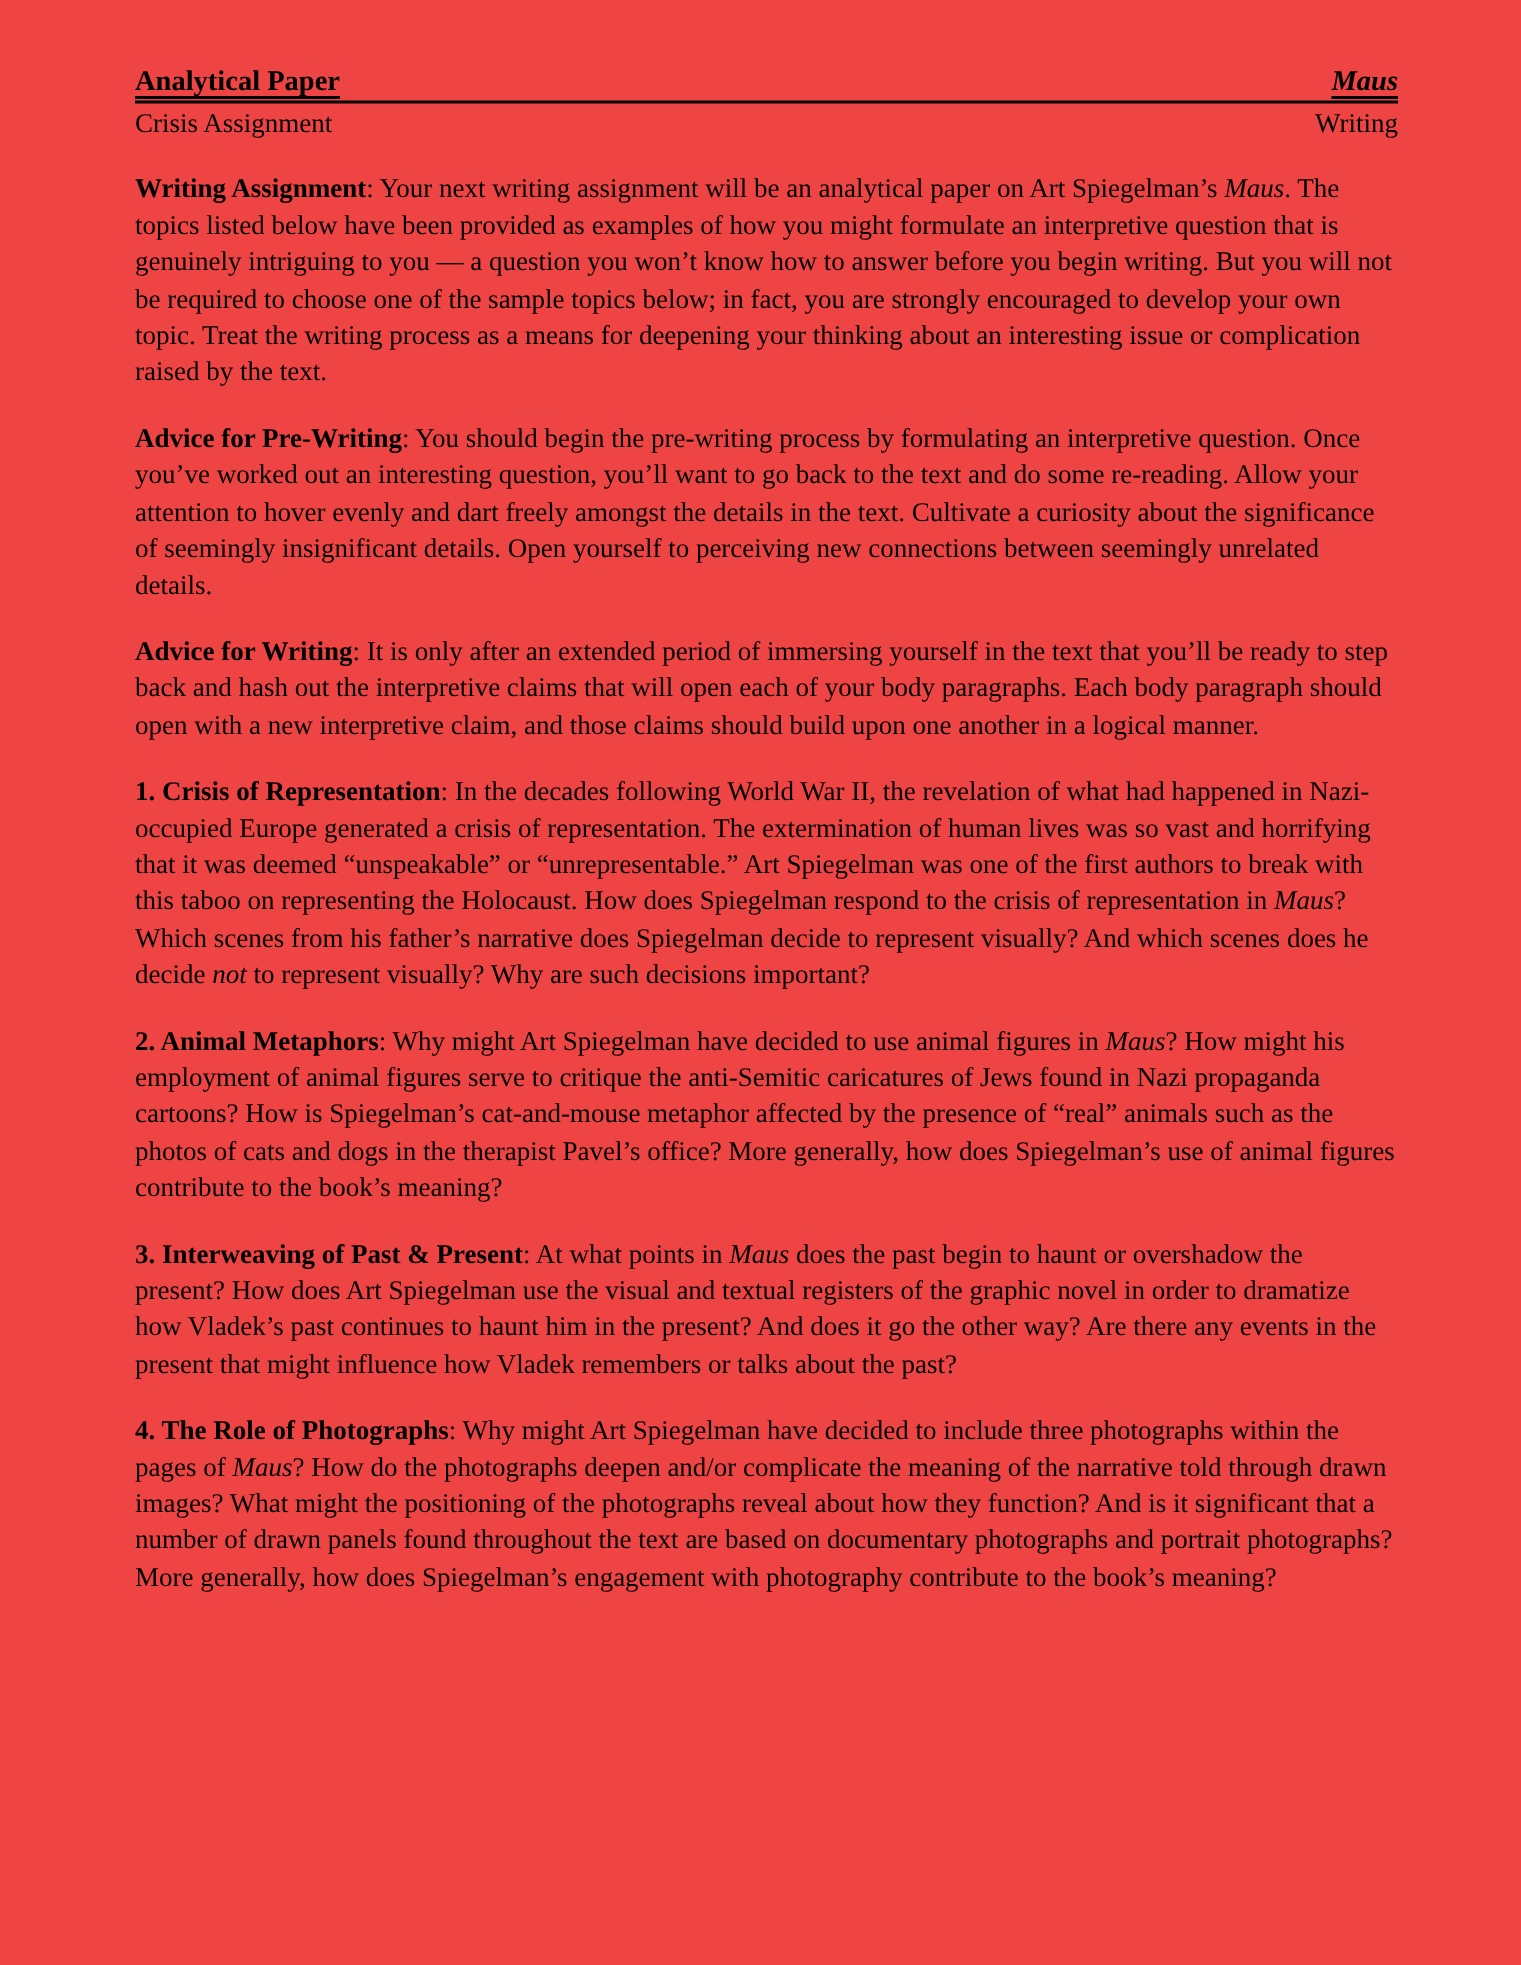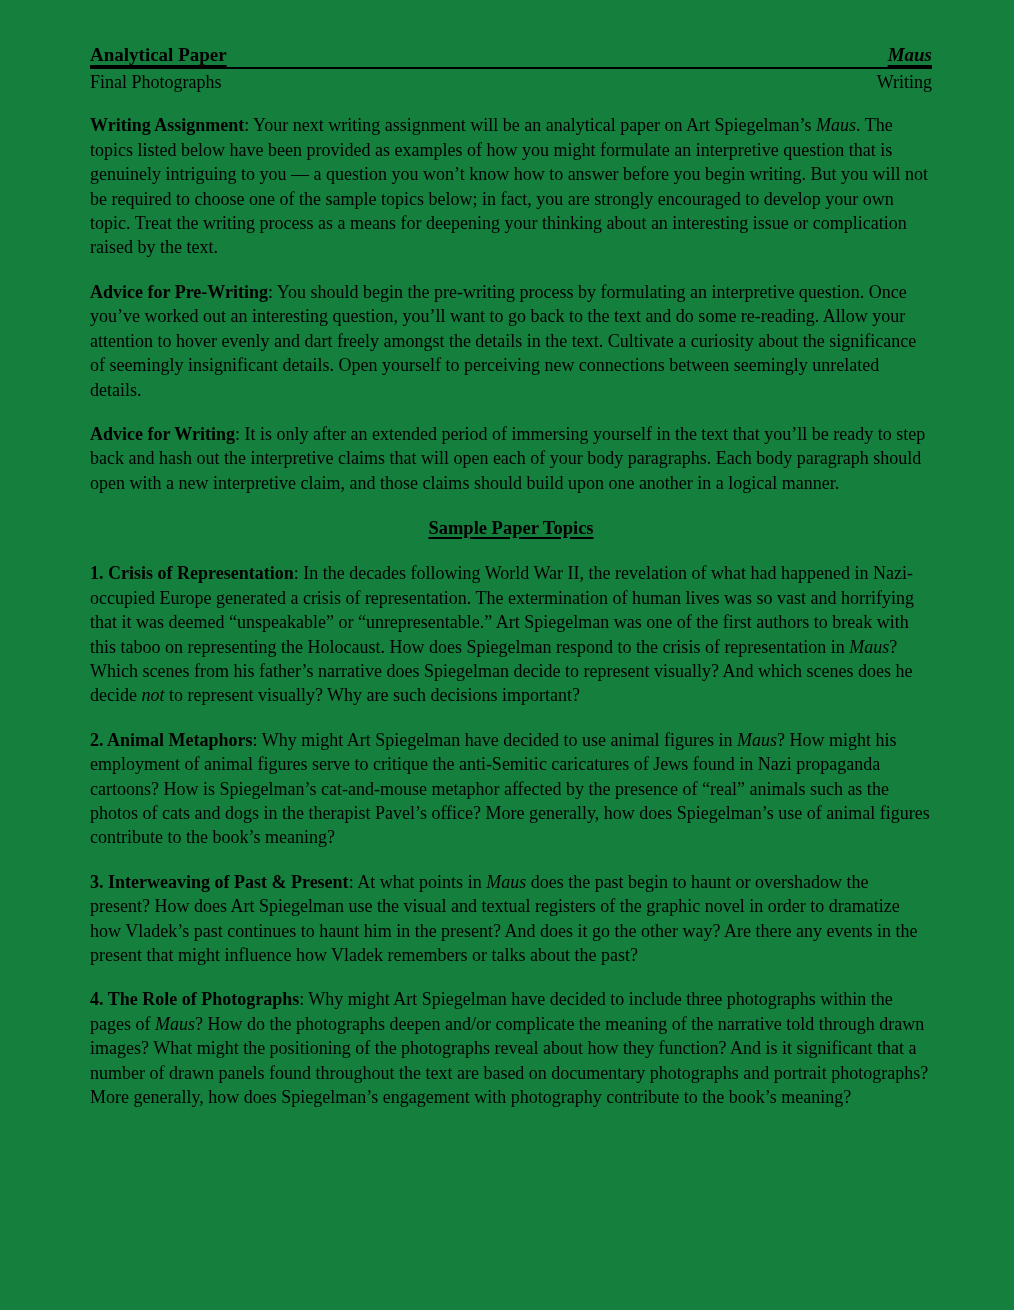--- a/index.html
+++ b/index.html
@@ -5,21 +5,21 @@
   html, body {
     margin: 0;
     padding: 0;
     background: #ffffff;
   }
   .page {
     position: relative;
     width: 1014px;
     height: 1310px;
     box-sizing: border-box;
-    background: #15803d;
+    background: #ef4444;
     color: #000000;
     padding: 44px 82px 40px 90px;
     font-family: "Liberation Serif", "DejaVu Serif", serif;
     font-size: 18px;
     line-height: 24.4px;
     overflow: hidden;
   }
   .header-row {
     display: flex;
     justify-content: space-between;
@@ -73,31 +73,30 @@
 <body>
 
 <div class="page">
 
   <div class="header-row">
     <span class="title-left">Analytical Paper</span>
     <span class="title-right">Maus</span>
   </div>
 
   <div class="subheader-row">
-    <span>Final Photographs</span>
+    <span>Crisis Assignment</span>
     <span>Writing</span>
   </div>
 
   <p class="para"><span class="run-b">Writing Assignment</span><span class="run-n">: Your next writing assignment will be an analytical paper on Art Spiegelman’s </span><span class="run-i">Maus</span><span class="run-n">. The topics listed below have been provided as examples of how you might formulate an interpretive question that is genuinely intriguing to you — a question you won’t know how to answer before you begin writing. But you will not be required to choose one of the sample topics below; in fact, you are strongly encouraged to develop your own topic. Treat the writing process as a means for deepening your thinking about an interesting issue or complication raised by the text.</span></p>
 
   <p class="para"><span class="run-b">Advice for Pre-Writing</span><span class="run-n">: You should begin the pre-writing process by formulating an interpretive question. Once you’ve worked out an interesting question, you’ll want to go back to the text and do some re-reading. Allow your attention to hover evenly and dart freely amongst the details in the text. Cultivate a curiosity about the significance of seemingly insignificant details. Open yourself to perceiving new connections between seemingly unrelated details.</span></p>
 
   <p class="para"><span class="run-b">Advice for Writing</span><span class="run-n">: It is only after an extended period of immersing yourself in the text that you’ll be ready to step back and hash out the interpretive claims that will open each of your body paragraphs. Each body paragraph should open with a new interpretive claim, and those claims should build upon one another in a logical manner.</span></p>
 
-  <h2 class="section-heading">Sample Paper Topics</h2>
 
   <p class="para"><span class="run-b">1. Crisis of Representation</span><span class="run-n">: In the decades following World War II, the revelation of what had happened in Nazi-occupied Europe generated a crisis of representation. The extermination of human lives was so vast and horrifying that it was deemed “unspeakable” or “unrepresentable.” Art Spiegelman was one of the first authors to break with this taboo on representing the Holocaust. How does Spiegelman respond to the crisis of representation in </span><span class="run-i">Maus</span><span class="run-n">? Which scenes from his father’s narrative does Spiegelman decide to represent visually? And which scenes does he decide </span><span class="run-i">not</span><span class="run-n"> to represent visually? Why are such decisions important?</span></p>
 
   <p class="para"><span class="run-b">2. Animal Metaphors</span><span class="run-n">: Why might Art Spiegelman have decided to use animal figures in </span><span class="run-i">Maus</span><span class="run-n">? How might his employment of animal figures serve to critique the anti-Semitic caricatures of Jews found in Nazi propaganda cartoons? How is Spiegelman’s cat-and-mouse metaphor affected by the presence of “real” animals such as the photos of cats and dogs in the therapist Pavel’s office? More generally, how does Spiegelman’s use of animal figures contribute to the book’s meaning?</span></p>
 
   <p class="para"><span class="run-b">3. Interweaving of Past &amp; Present</span><span class="run-n">: At what points in </span><span class="run-i">Maus</span><span class="run-n"> does the past begin to haunt or overshadow the present? How does Art Spiegelman use the visual and textual registers of the graphic novel in order to dramatize how Vladek’s past continues to haunt him in the present? And does it go the other way? Are there any events in the present that might influence how Vladek remembers or talks about the past?</span></p>
 
   <p class="para"><span class="run-b">4. The Role of Photographs</span><span class="run-n">: Why might Art Spiegelman have decided to include three photographs within the pages of </span><span class="run-i">Maus</span><span class="run-n">? How do the photographs deepen and/or complicate the meaning of the narrative told through drawn images? What might the positioning of the photographs reveal about how they function? And is it significant that a number of drawn panels found throughout the text are based on documentary photographs and portrait photographs? More generally, how does Spiegelman’s engagement with photography contribute to the book’s meaning?</span></p>
 
 </div>

